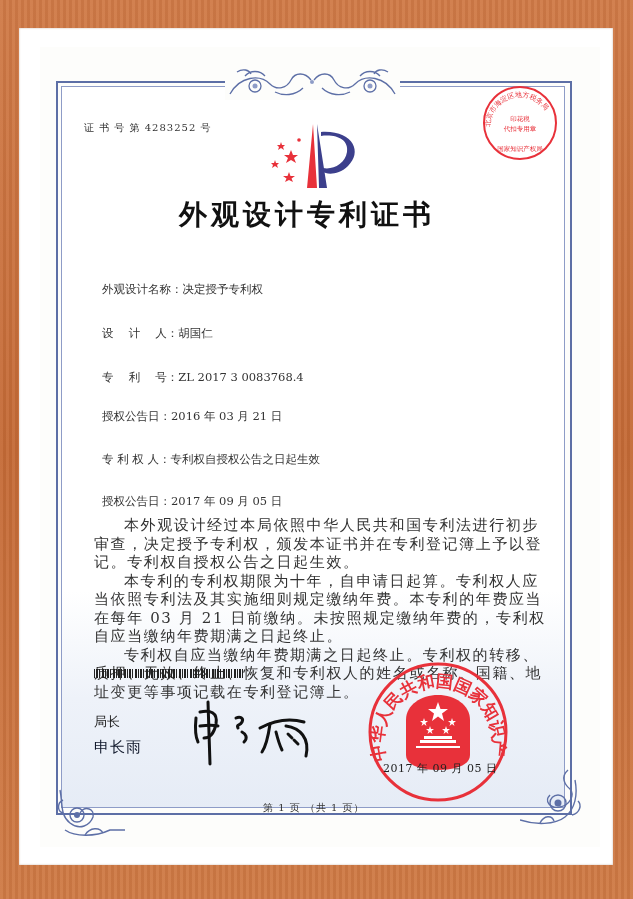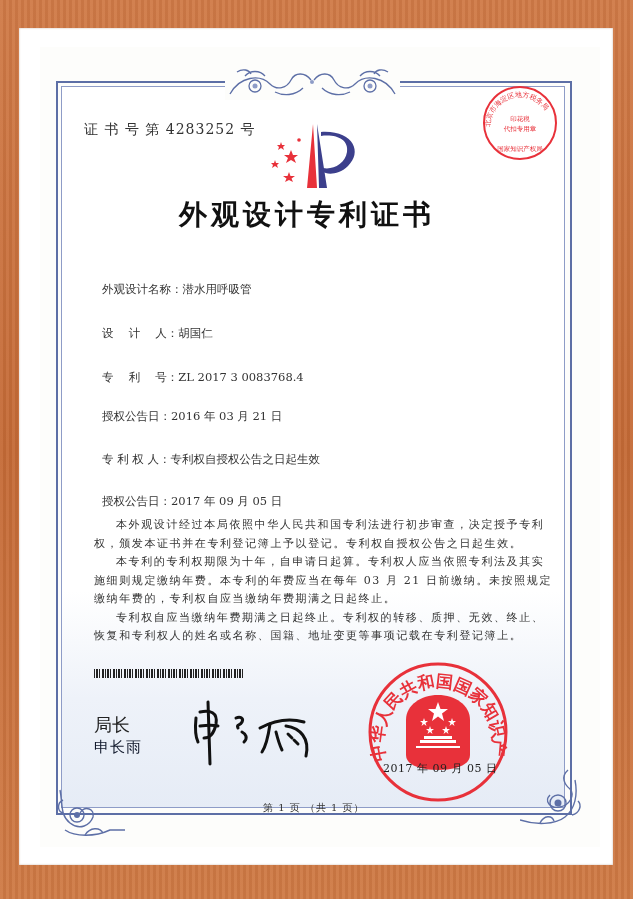--- a/index.html
+++ b/index.html
@@ -32,21 +32,21 @@
     border: 1px solid #8e9cc7;
     background: linear-gradient(180deg, #ffffff 0%, #ffffff 70%, #eef2f9 85%, #e6ecf6 100%);
   }
   .ornament-top {
     position: absolute; left: 225px; top: 66px; width: 175px; height: 34px;
   }
   .corner-bl { position: absolute; left: 55px; top: 785px; width: 70px; height: 60px; }
   .corner-br { position: absolute; left: 520px; top: 765px; width: 70px; height: 70px; }
 
   .cert-no {
-    position: absolute; left: 84px; top: 121px; font-size: 14px; color: #333;
+    position: absolute; left: 84px; top: 121px; font-size: 10px; color: #333;
     letter-spacing: 1px;
   }
   .logo { position: absolute; left: 263px; top: 122px; width: 100px; height: 70px; }
 
   .seal-small {
     position: absolute; left: 480px; top: 83px; width: 80px; height: 80px;
   }
 
   .title {
     position: absolute; left: 0; width: 614px; top: 196px; text-align: center;
@@ -56,32 +56,32 @@
 
   .field {
     position: absolute; left: 94px; font-size: 11.5px; color: #333;
     white-space: nowrap;
   }
   .field .lbl { display: inline-block; margin-left: 8px; }
   .field .val { display: inline-block; }
 
   .body-text {
     position: absolute; left: 94px; top: 516px; width: 460px;
-    font-size: 11px; line-height: 18.5px; color: #333; letter-spacing: 1.6px;
+    font-size: 15px; line-height: 18.5px; color: #333; letter-spacing: 1.6px;
   }
   .body-text p { margin: 0; text-indent: 2em; }
 
   .barcode {
     position: absolute; left: 94px; top: 669px; width: 150px; height: 9px;
     background: repeating-linear-gradient(90deg,
       #222 0 1px, transparent 1px 2px, #222 2px 3px, #222 3px 4px, transparent 4px 5px,
       #222 5px 6px, transparent 6px 8px, #222 8px 9px, #222 9px 10px, transparent 10px 11px);
   }
   .director-title {
-    position: absolute; left: 94px; top: 713px; font-size: 18px; color: #222;
+    position: absolute; left: 94px; top: 713px; font-size: 13px; color: #222;
     font-family: "DejaVu Sans", "Liberation Sans", sans-serif;
   }
   .director-name {
     position: absolute; left: 94px; top: 738px; font-size: 15px; color: #0f172a;
     font-family: Liberation Mono, monospace; letter-spacing: 1px;
   }
   .signature { position: absolute; left: 190px; top: 698px; width: 135px; height: 72px; }
 
   .seal-big { position: absolute; left: 366px; top: 660px; width: 145px; height: 145px; }
   .seal-date {
@@ -169,21 +169,21 @@
     <textPath href="#sarc">北京市海淀区地方税务局</textPath>
   </text>
   <text x="40" y="38" font-size="6.5" fill="#e8313a" text-anchor="middle" font-family="DejaVu Sans, sans-serif">印花税</text>
   <text x="40" y="48" font-size="6.5" fill="#e8313a" text-anchor="middle" font-family="DejaVu Sans, sans-serif">代扣专用章</text>
   <text x="40" y="68" font-size="6.5" fill="#e8313a" text-anchor="middle" font-family="DejaVu Sans, sans-serif">国家知识产权局</text>
 </svg>
 
 <div class="title">外观设计专利证书</div>
 
 <div class="field" style="top:282px">
-  <span class="lbl">外观设计名称：</span><span class="val">潜水用呼吸管</span>
+  <span class="lbl">外观设计名称：</span><span class="val">决定授予专利权</span>
 </div>
 <div class="field" style="top:326px">
   <span class="lbl">设　 计 　人：</span><span class="val">胡国仁</span>
 </div>
 <div class="field" style="top:370px">
   <span class="lbl">专　 利 　号：</span><span class="val">ZL 2017 3 0083768.4</span>
 </div>
 <div class="field" style="top:409px">
   <span class="lbl">授权公告日：</span><span class="val">2016 年 03 月 21 日</span>
 </div>

